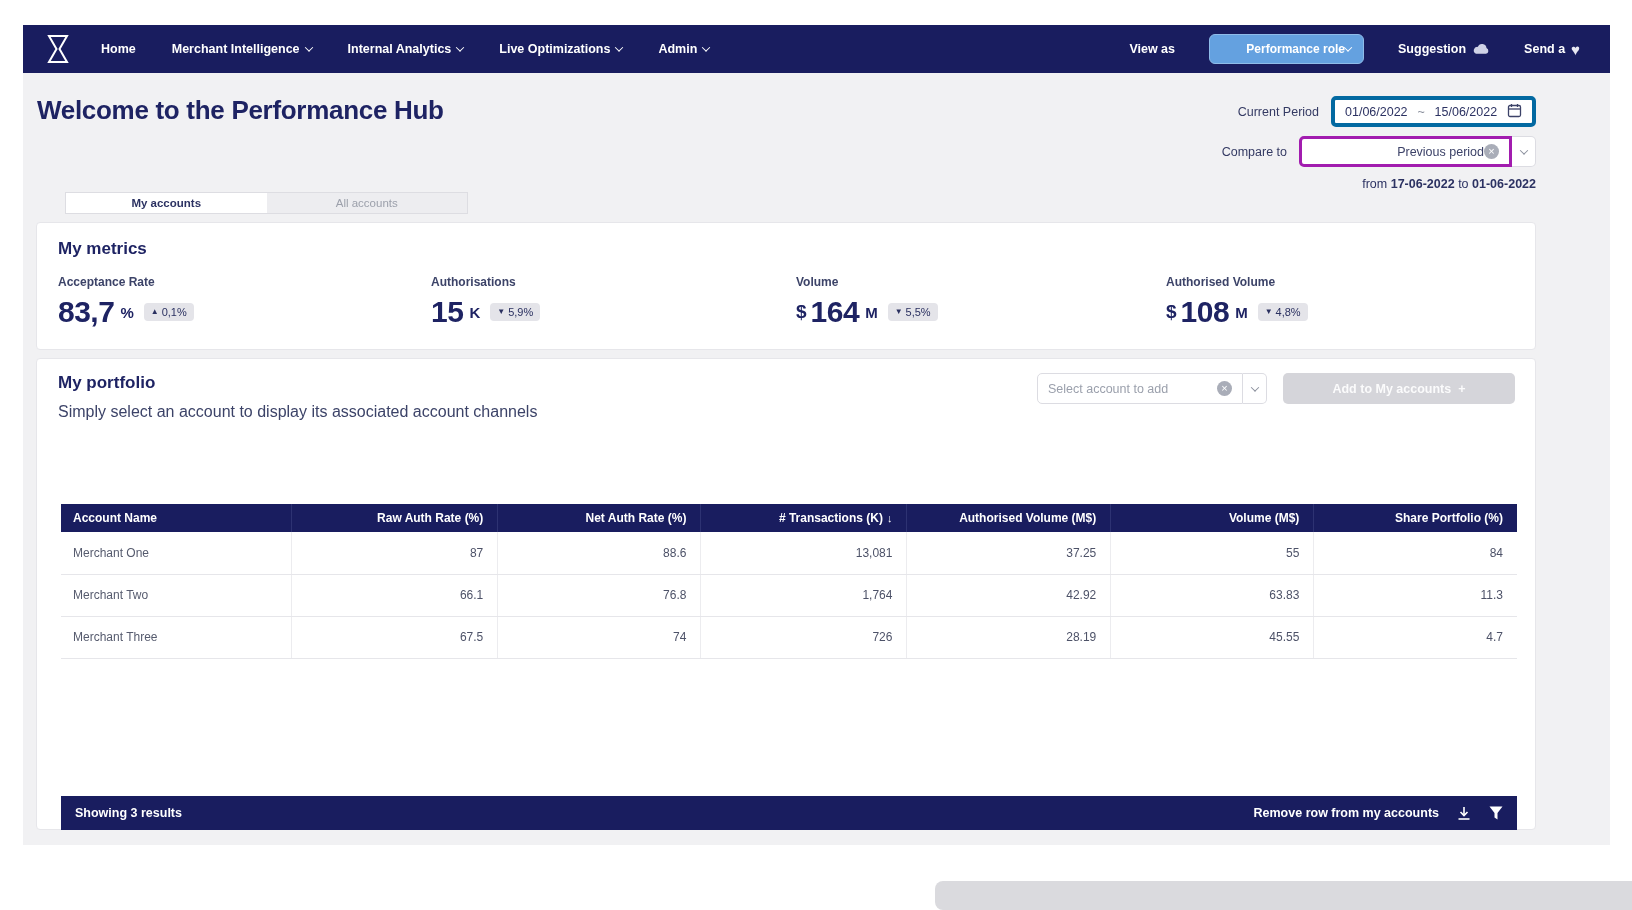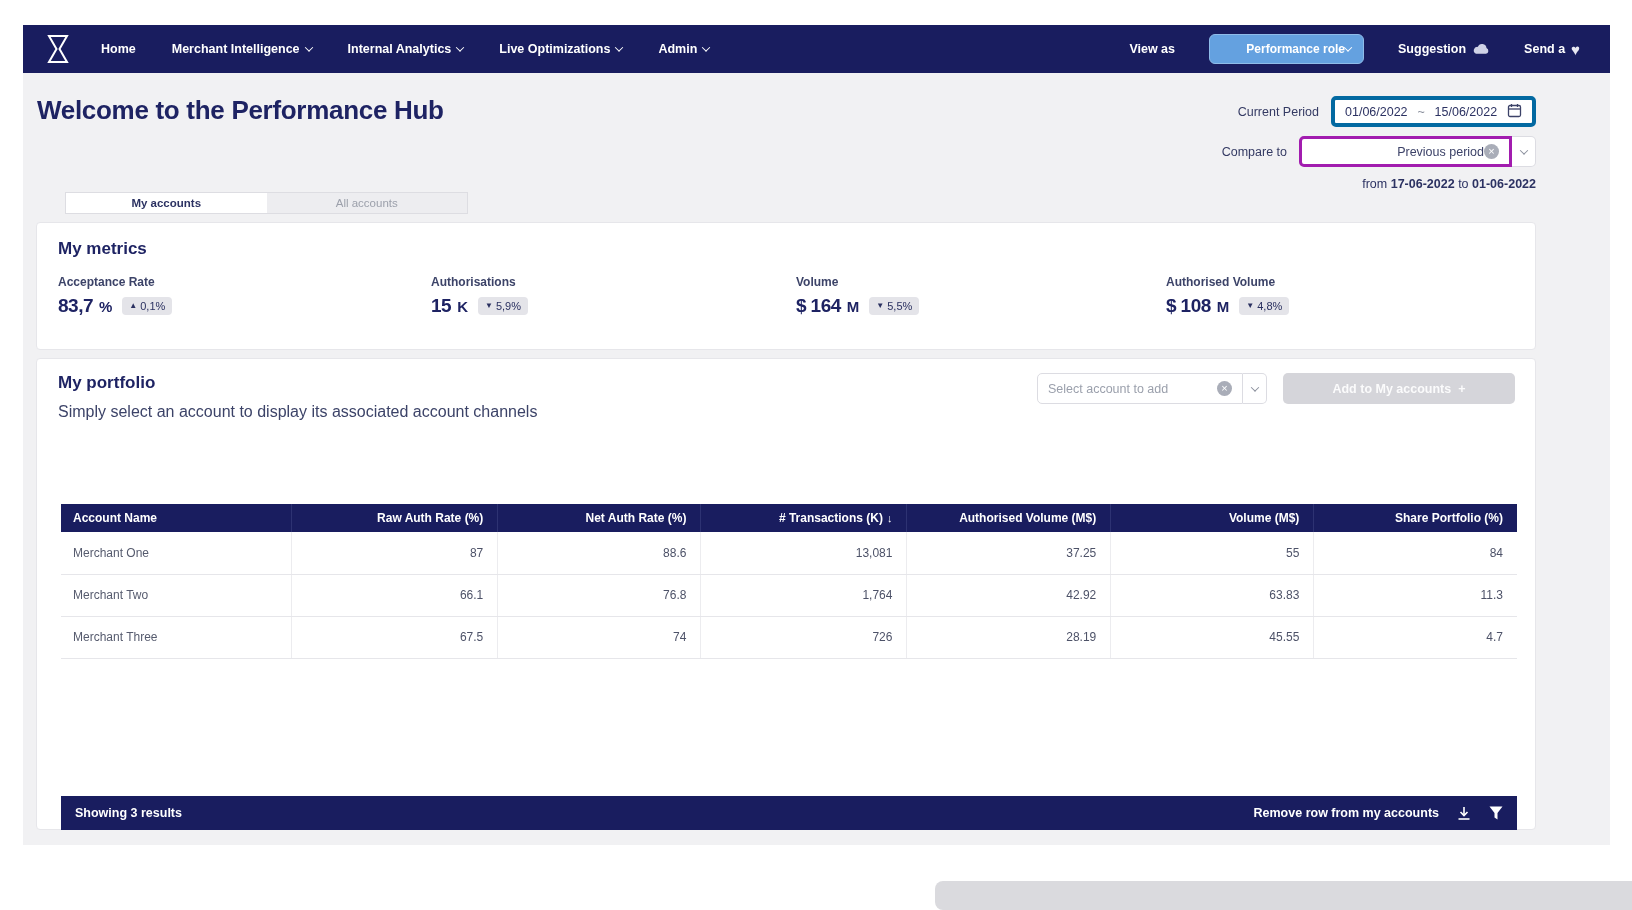--- a/index.html
+++ b/index.html
@@ -44,21 +44,21 @@
   .metrics-card { top:197px; height:128px; }
   .portfolio-card { top:333px; height:472px; }
   .card h2 { font-size:17px; font-weight:bold; color:#1e2363; }
 
   
   .metrics-title { position:absolute; left:21px; top:16px; }
   .metric { position:absolute; top:52px; }
   .m-label { font-size:12px; font-weight:bold; color:#3c4368; margin-bottom:6px; }
   .m-valuerow { display:flex; align-items:center; gap:4px; }
   .m-prefix { font-size:19px; font-weight:bold; color:#1e2363; }
-  .m-num { font-size:19px; font-weight:bold; color:#1e2363; letter-spacing:-0.5px; }
+  .m-num { font-size:30px; font-weight:bold; color:#1e2363; letter-spacing:-0.5px; }
   .m-unit { font-size:15px; font-weight:bold; color:#1e2363; margin-left:2px; }
   .badge { display:inline-flex; align-items:center; gap:3px; background:#e4e4e9; border-radius:4px; padding:3px 7px; font-size:11px; color:#2a3060; margin-left:6px; }
   .b-arrow { font-size:8px; line-height:1; }
 
   
   .portfolio-title { position:absolute; left:21px; top:14px; }
   .subtitle { position:absolute; left:21px; top:44px; font-size:16px; color:#3c4368; }
   .portfolio-controls { position:absolute; top:14px; right:20px; display:flex; align-items:center; gap:16px; }
   .select-group { display:flex; align-items:stretch; }
   .select-box { width:206px; height:31px; background:#fff; border:1px solid #dcdce2; border-radius:5px 0 0 5px; display:flex; align-items:center; justify-content:space-between; padding:0 10px; cursor:pointer; }

